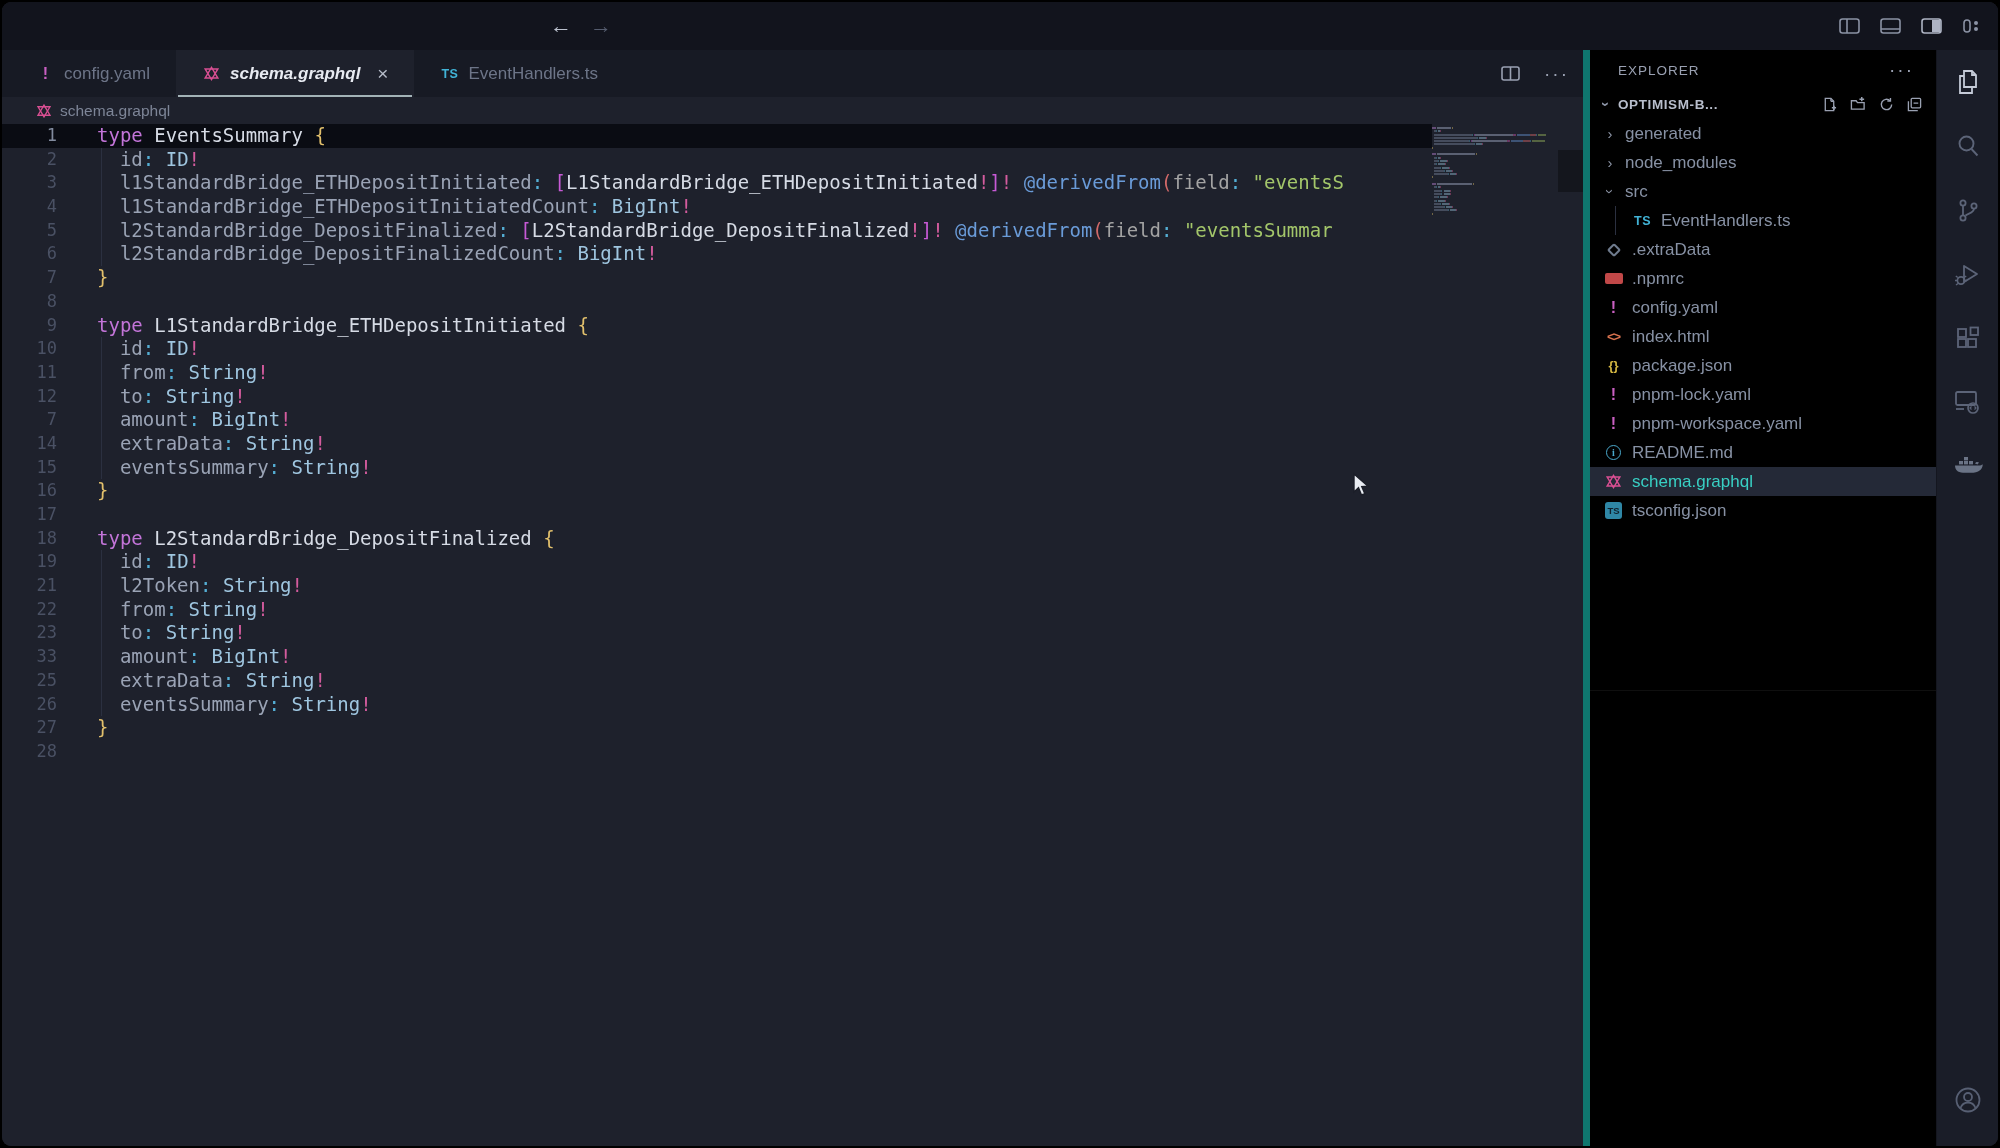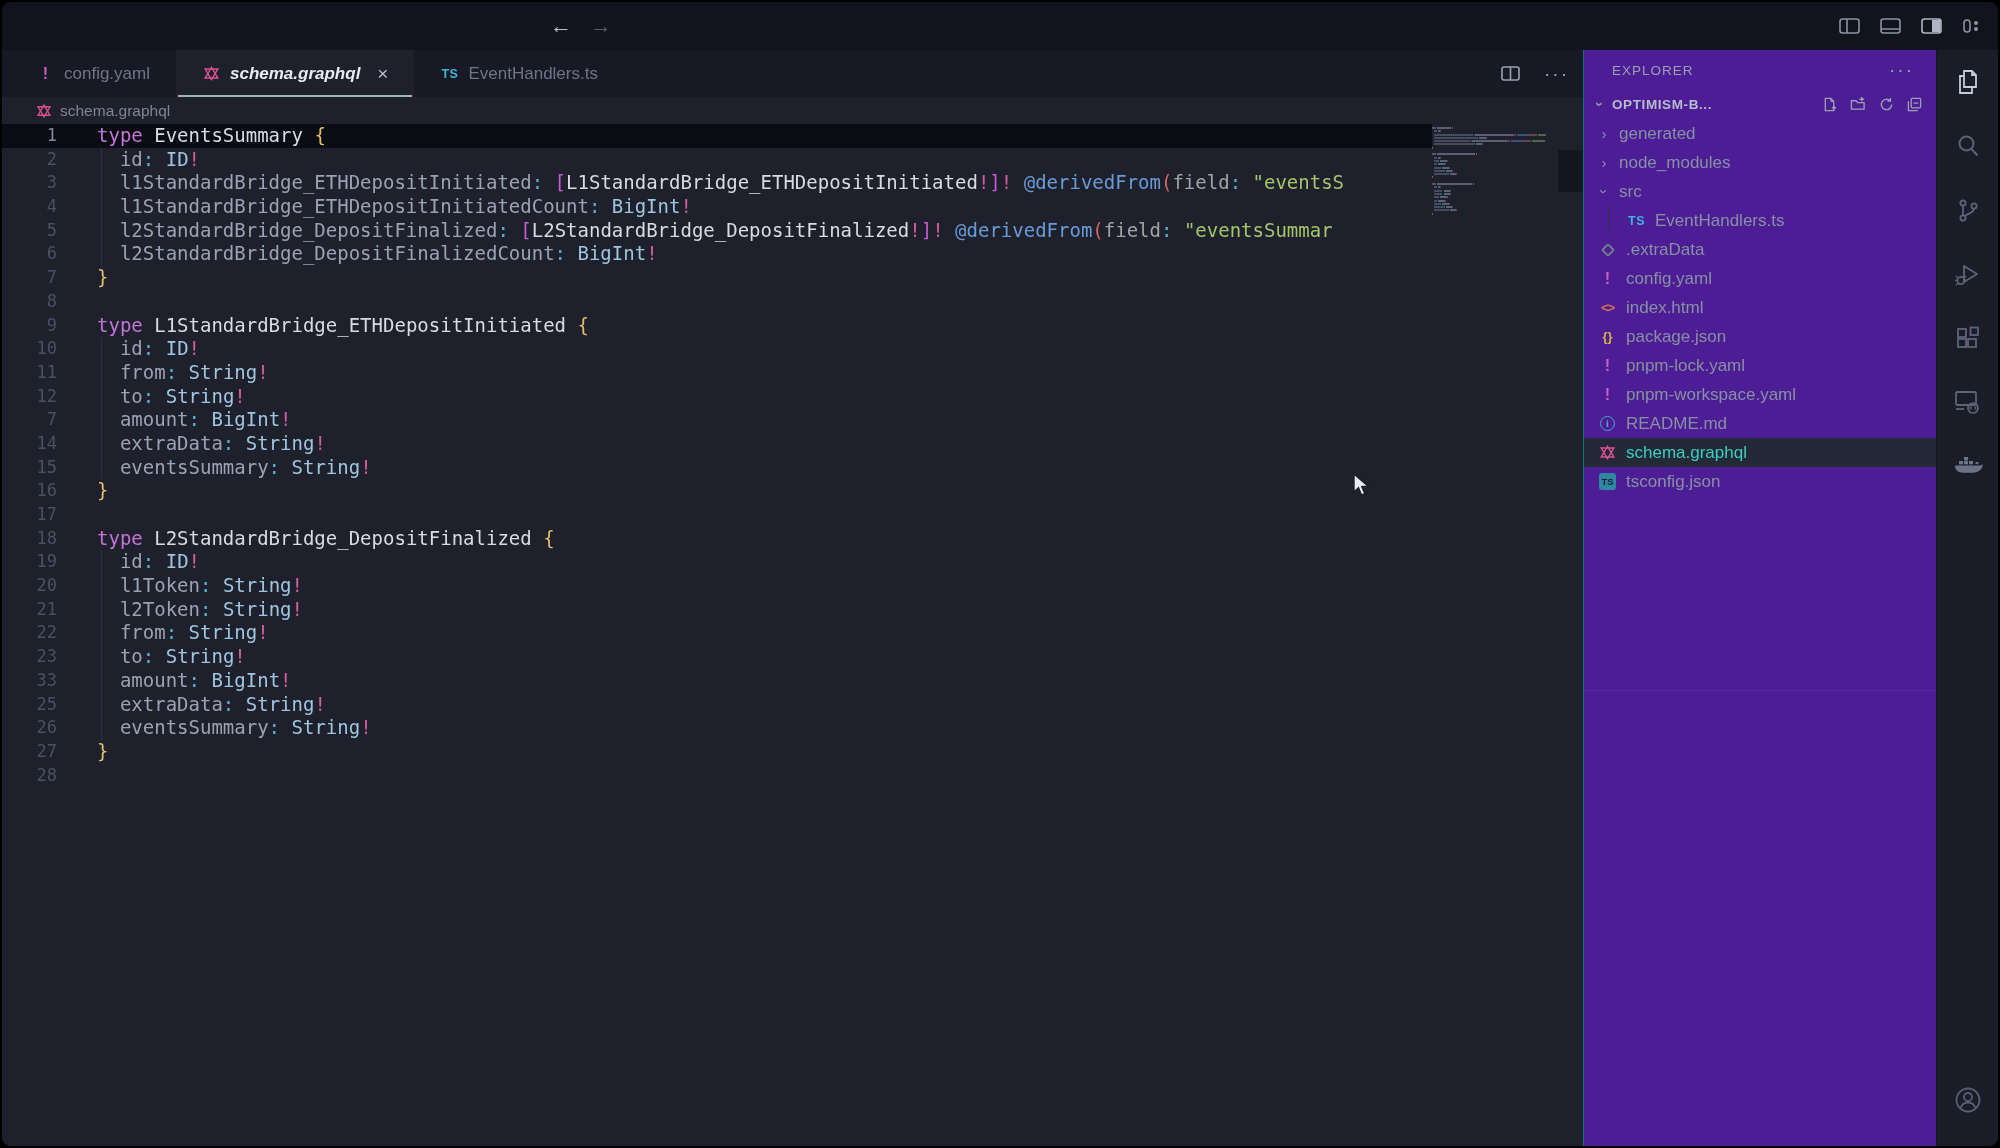--- a/index.html
+++ b/index.html
@@ -11,21 +11,21 @@
   .nav-arrows { position:absolute; left:548px; top:0; height:48px; display:flex; align-items:center; gap:18px; }
   .nav-arrow { font-size:22px; color:#bcc2cf; cursor:default; line-height:1; }
   .nav-arrow.fwd { color:#555c6e; }
   .searchbox { position:absolute; left:688px; top:9px; width:752px; height:31px; background:#1d212d; border:1px solid #303549; border-radius:6px; display:flex; align-items:center; justify-content:center; gap:8px; color:#b3b9c6; font-size:16.5px; }
   .layout-icons { position:absolute; right:18px; top:0; height:48px; display:flex; align-items:center; gap:20px; }
   .layout-icons svg { display:block; }
 
   
   .main { position:absolute; top:48px; bottom:0; left:0; right:0; display:flex; }
   .editor-group { width:1581px; min-width:0; background:#1e212c; position:relative; }
-  .sidebar { width:353px; background:#4c1d95; border-left:1px solid #0f766e; position:relative; }
+  .sidebar { width:353px; background:#000000; border-left:7px solid #0f766e; position:relative; }
   .activitybar { width:62px; background:#1a1d28; border-left:1px solid #14161f; position:relative; display:flex; flex-direction:column; align-items:center; }
 
   
   .tabbar { height:47px; background:#171a24; display:flex; align-items:stretch; position:relative; }
   .tabs { display:flex; padding-left:8px; }
   .tab { display:flex; align-items:center; gap:9px; padding:0 26px; font-size:17px; color:#6d7588; position:relative; cursor:default; }
   .tab.active { background:#1e212c; color:#e8ebf2; font-style:italic; font-weight:600; }
   .tab.active::after { content:""; position:absolute; left:2px; right:2px; bottom:0; height:2.5px; background:#a3b3b7; }
   .tab .close { font-style:normal; font-weight:400; font-size:19px; color:#b6bcc9; margin-left:8px; }
   .tab-actions { position:absolute; right:14px; top:0; height:47px; display:flex; align-items:center; gap:24px; color:#9aa1b2; }
@@ -178,21 +178,20 @@
             <div class="code-line ind"><span class="ln">10</span><span class="ct"><span class="tok-pln">  </span><span class="tok-fld">id</span><span class="tok-col">:</span><span class="tok-pln"> </span><span class="tok-typ">ID</span><span class="tok-bang">!</span></span></div>
             <div class="code-line ind"><span class="ln">11</span><span class="ct"><span class="tok-pln">  </span><span class="tok-fld">from</span><span class="tok-col">:</span><span class="tok-pln"> </span><span class="tok-typ">String</span><span class="tok-bang">!</span></span></div>
             <div class="code-line ind"><span class="ln">12</span><span class="ct"><span class="tok-pln">  </span><span class="tok-fld">to</span><span class="tok-col">:</span><span class="tok-pln"> </span><span class="tok-typ">String</span><span class="tok-bang">!</span></span></div>
             <div class="code-line ind"><span class="ln">7</span><span class="ct"><span class="tok-pln">  </span><span class="tok-fld">amount</span><span class="tok-col">:</span><span class="tok-pln"> </span><span class="tok-typ">BigInt</span><span class="tok-bang">!</span></span></div>
             <div class="code-line ind"><span class="ln">14</span><span class="ct"><span class="tok-pln">  </span><span class="tok-fld">extraData</span><span class="tok-col">:</span><span class="tok-pln"> </span><span class="tok-typ">String</span><span class="tok-bang">!</span></span></div>
             <div class="code-line ind"><span class="ln">15</span><span class="ct"><span class="tok-pln">  </span><span class="tok-fld">eventsSummary</span><span class="tok-col">:</span><span class="tok-pln"> </span><span class="tok-typ">String</span><span class="tok-bang">!</span></span></div>
             <div class="code-line"><span class="ln">16</span><span class="ct"><span class="tok-br">}</span></span></div>
             <div class="code-line"><span class="ln">17</span><span class="ct"></span></div>
             <div class="code-line"><span class="ln">18</span><span class="ct"><span class="tok-kw">type</span><span class="tok-pln"> </span><span class="tok-ty">L2StandardBridge_DepositFinalized</span><span class="tok-pln"> </span><span class="tok-br">{</span></span></div>
             <div class="code-line ind"><span class="ln">19</span><span class="ct"><span class="tok-pln">  </span><span class="tok-fld">id</span><span class="tok-col">:</span><span class="tok-pln"> </span><span class="tok-typ">ID</span><span class="tok-bang">!</span></span></div>
-            <div class="code-line ind"><span class="ln">20</span><span class="ct"><span class="tok-pln">  </span><span class="tok-fld">l1Token</span><span class="tok-col">:</span><span class="tok-pln"> </span><span class="tok-typ">String</span><span class="tok-bang">!</span></span></div>
             <div class="code-line ind"><span class="ln">21</span><span class="ct"><span class="tok-pln">  </span><span class="tok-fld">l2Token</span><span class="tok-col">:</span><span class="tok-pln"> </span><span class="tok-typ">String</span><span class="tok-bang">!</span></span></div>
             <div class="code-line ind"><span class="ln">22</span><span class="ct"><span class="tok-pln">  </span><span class="tok-fld">from</span><span class="tok-col">:</span><span class="tok-pln"> </span><span class="tok-typ">String</span><span class="tok-bang">!</span></span></div>
             <div class="code-line ind"><span class="ln">23</span><span class="ct"><span class="tok-pln">  </span><span class="tok-fld">to</span><span class="tok-col">:</span><span class="tok-pln"> </span><span class="tok-typ">String</span><span class="tok-bang">!</span></span></div>
             <div class="code-line ind"><span class="ln">33</span><span class="ct"><span class="tok-pln">  </span><span class="tok-fld">amount</span><span class="tok-col">:</span><span class="tok-pln"> </span><span class="tok-typ">BigInt</span><span class="tok-bang">!</span></span></div>
             <div class="code-line ind"><span class="ln">25</span><span class="ct"><span class="tok-pln">  </span><span class="tok-fld">extraData</span><span class="tok-col">:</span><span class="tok-pln"> </span><span class="tok-typ">String</span><span class="tok-bang">!</span></span></div>
             <div class="code-line ind"><span class="ln">26</span><span class="ct"><span class="tok-pln">  </span><span class="tok-fld">eventsSummary</span><span class="tok-col">:</span><span class="tok-pln"> </span><span class="tok-typ">String</span><span class="tok-bang">!</span></span></div>
             <div class="code-line"><span class="ln">27</span><span class="ct"><span class="tok-br">}</span></span></div>
             <div class="code-line"><span class="ln">28</span><span class="ct"></span></div>
           </div>
         <div class="minimap" id="minimap">
@@ -456,20 +455,26 @@
             <span class="fi ic-ts">TS</span>
             <span>EventHandlers.ts</span>
           </div>
           <div class="tree-row">
             <span class="fi">
               <span class="ic-git"></span>
             </span>
             <span>.extraData</span>
           </div>
           <div class="tree-row">
+            <span class="fi">
+              <span class="ic-npm"></span>
+            </span>
+            <span>.npmrc</span>
+          </div>
+          <div class="tree-row">
             <span class="fi ic-yaml">!</span>
             <span>config.yaml</span>
           </div>
           <div class="tree-row">
             <span class="fi ic-html">&lt;&gt;</span>
             <span>index.html</span>
           </div>
           <div class="tree-row">
             <span class="fi ic-json">{}</span>
             <span>package.json</span>

